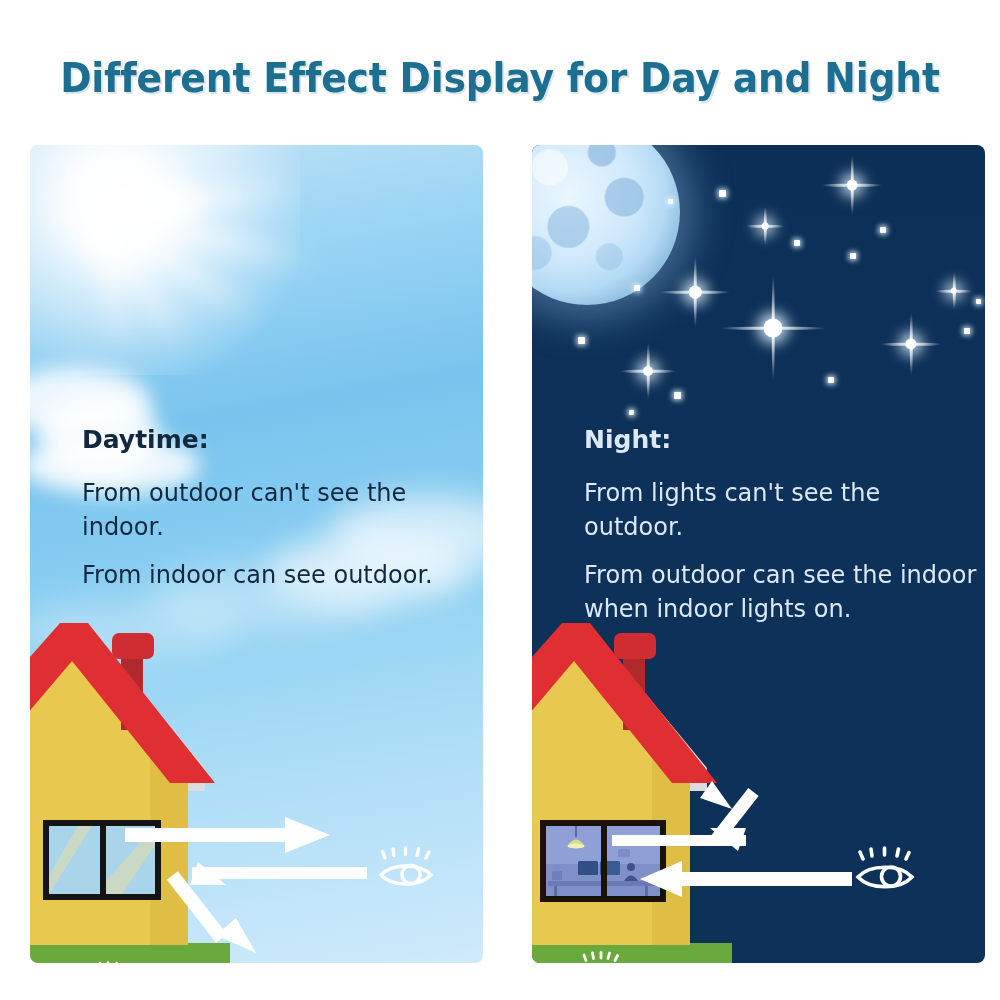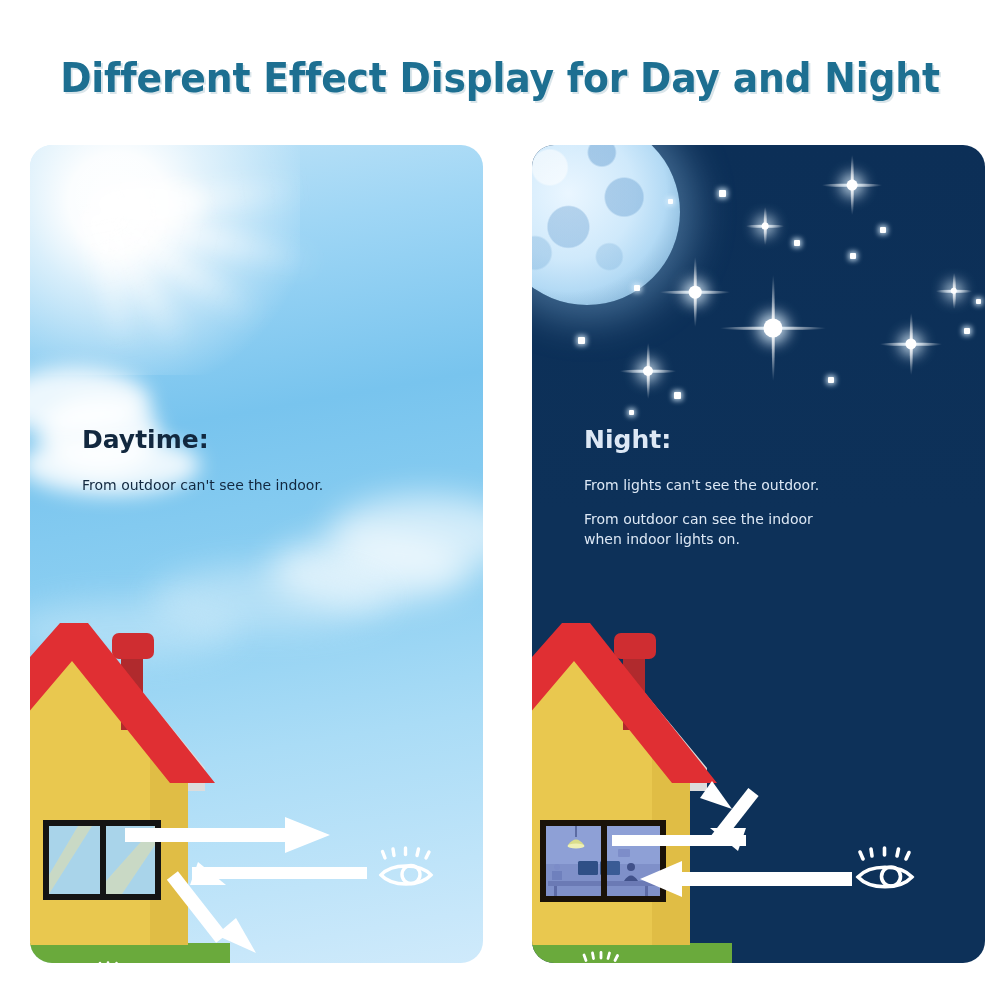--- a/index.html
+++ b/index.html
@@ -32,21 +32,21 @@
     transform-origin: center top;
     white-space: nowrap;
   }
 
   
   .panel {
     position: absolute;
     top: 145px;
     width: 453px;
     height: 818px;
-    border-radius: 22px;
+    border-radius: 8px;
     overflow: hidden;
   }
   #panel-day  { left: 30px;  background: linear-gradient(170deg,#bfe3f7 0%, #9fd6f5 14%, #78c4ee 34%, #8ed0f2 55%, #aadcf6 72%, #bfe4f9 88%, #cfeafb 100%); }
   #panel-night{ left: 532px; background: linear-gradient(180deg,#0c2f57 0%, #0d3159 45%, #0d3159 100%); }
 
   
   .sun-glow {
     position: absolute;
     left: -110px; top: -130px;
     width: 380px; height: 360px;
@@ -122,21 +122,21 @@
   
   .caption { position: absolute; left: 52px; width: 400px; }
   .caption-title {
     font-family: "DejaVu Sans", sans-serif;
     font-weight: bold;
     font-size: 25px;
     margin-bottom: 22px;
   }
   .caption-line {
     font-family: "DejaVu Sans", sans-serif;
-    font-size: 14px;
+    font-size: 24px;
     line-height: 1.42;
     margin-bottom: 14px;
   }
   #caption-day .caption-title,
   #caption-day .caption-line { color: #12283f; }
   #caption-night .caption-title,
   #caption-night .caption-line { color: #dde8f5; }
 
   
   .house { position: absolute; left: 0; bottom: 0; width: 453px; height: 350px; }
@@ -167,20 +167,21 @@
   <div class="cloud" style="left:-10px; top:290px; width:180px; height:60px;"></div>
   <div class="cloud" style="left:55px;  top:35px;  width:120px; height:48px; opacity:.75;"></div>
   <div class="cloud cloud-soft" style="left:300px; top:350px; width:190px; height:78px;"></div>
   <div class="cloud cloud-soft" style="left:240px; top:390px; width:200px; height:70px;"></div>
   <div class="cloud cloud-soft" style="left:120px; top:420px; width:240px; height:66px; opacity:.55;"></div>
   <div class="cloud cloud-soft" style="left:-20px; top:455px; width:230px; height:60px; opacity:.45;"></div>
 
   <div class="caption" id="caption-day" style="top:280px;">
     <div class="caption-title">Daytime:</div>
     <div class="caption-line">From outdoor can't see the indoor.</div>
+    <div class="caption-line">From indoor can see outdoor.</div>
   </div>
 
   <svg class="house" viewBox="0 0 453 350">
 
     <rect x="0" y="330" width="200" height="20" fill="#6aaa3c"></rect>
 
     <polygon points="-60,125 35,16 60,16 175,155 175,178 150,178 47,58 -60,178" fill="#dcdcdc"></polygon>
 
     <polygon points="-60,128 47,28 158,155 158,332 -60,332" fill="#e9c84f"></polygon>
     <polygon points="120,118 158,155 158,332 120,332" fill="#e0bd45"></polygon>

